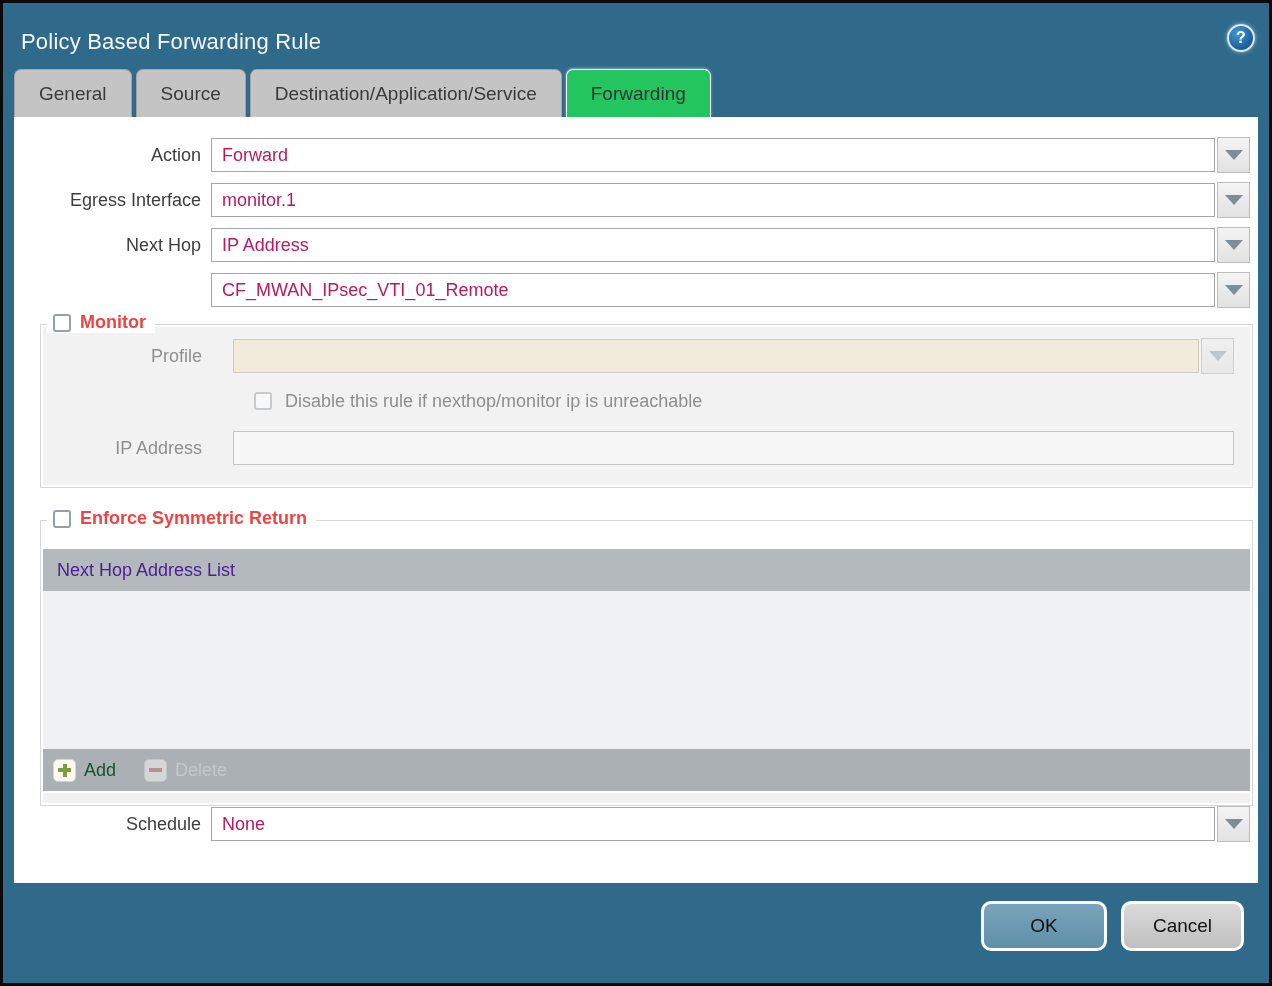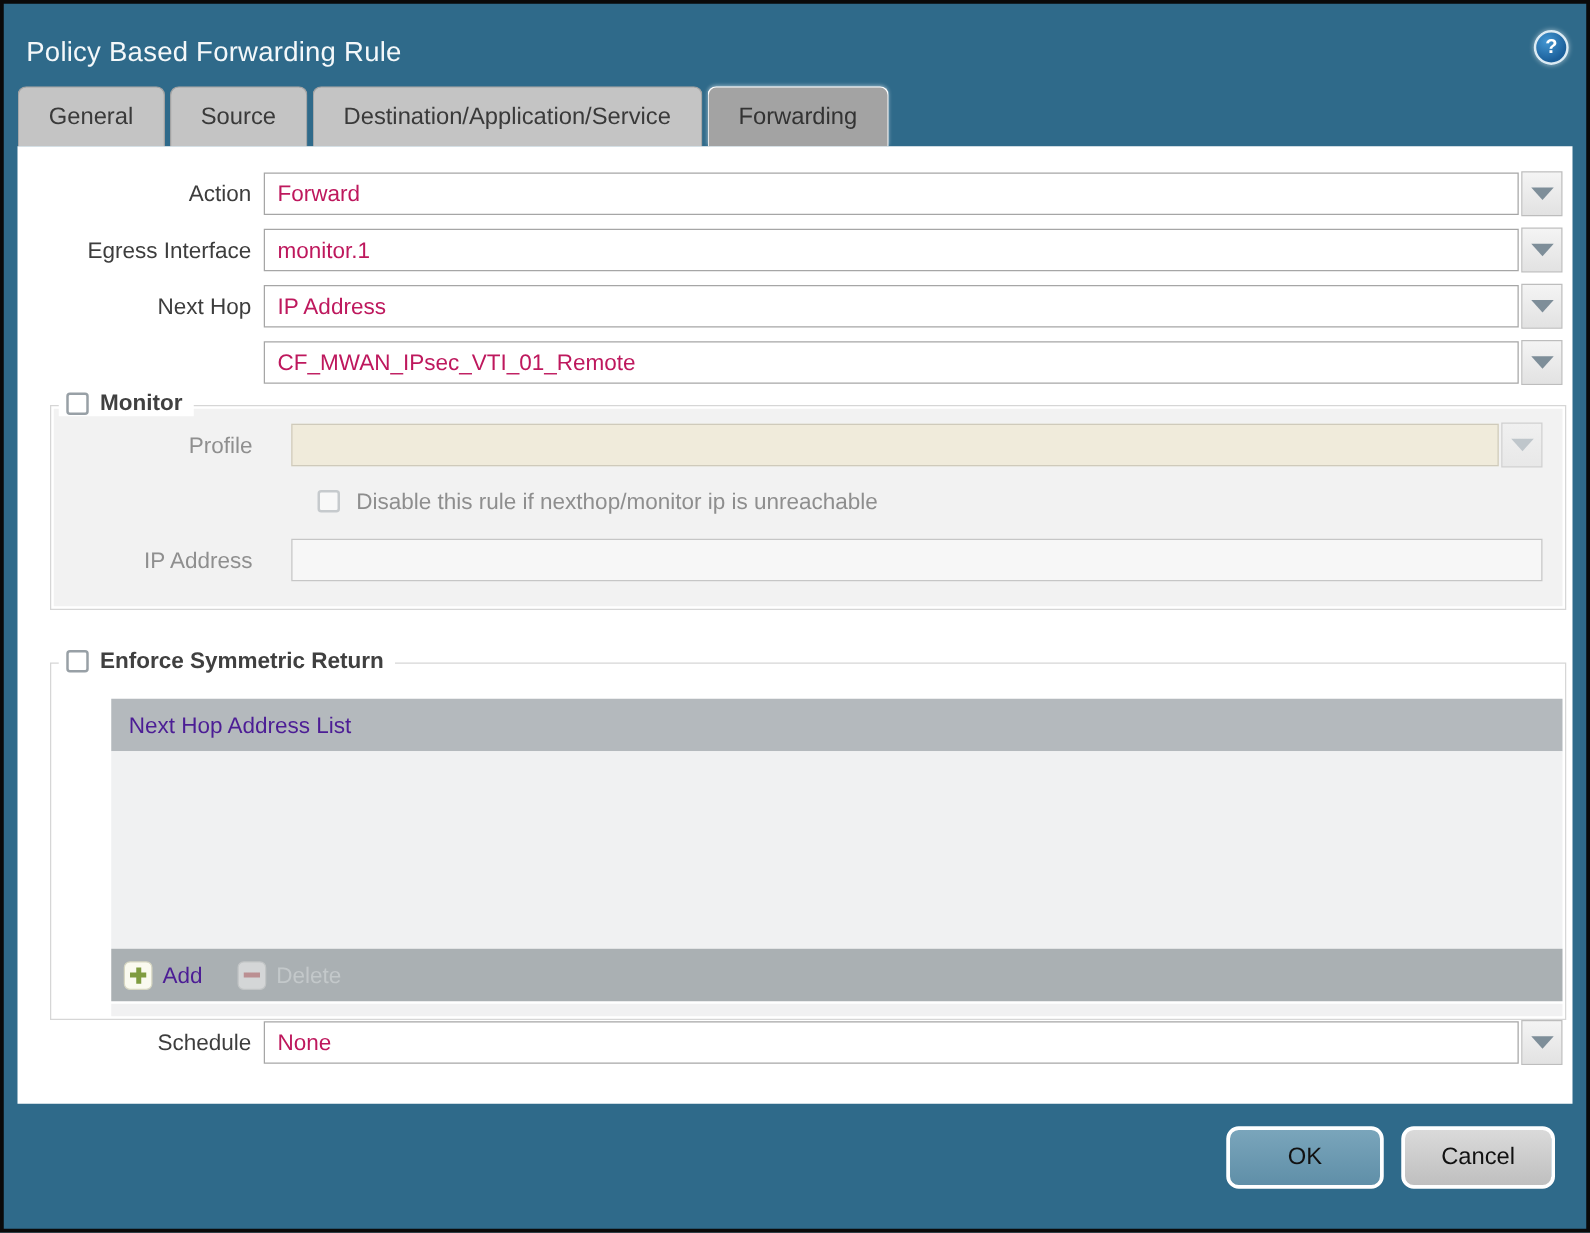--- a/index.html
+++ b/index.html
@@ -38,21 +38,21 @@
     display:flex; align-items:flex-end;
   }
   .tab {
     height:48px; display:flex; align-items:center;
     padding:0 24px; margin-right:4px;
     background:#c4c4c4; border:1px solid #a3a3a3; border-bottom:none;
     border-radius:7px 7px 0 0;
     font-size:19px; color:#3a3a3a; cursor:pointer; white-space:nowrap;margin-top:12px;
   }
   .tab.active {
-    background:#a3a3a3; border-color:#ffffff; color:#333;
+    background:#22c55e; border-color:#ffffff; color:#333;
     box-shadow:0 -1px 3px rgba(255,255,255,0.4);
   }
   
   .content {
     position:absolute; left:11px; top:114px;
     width:1244px; height:766px;
     background:#fff; padding:20px 0 0 0;
   }
   .row { display:flex; align-items:center; height:36px; margin:0 8px 9px 0; }
   .row .lbl {
@@ -80,21 +80,21 @@
   .ddbtn.disabled .arrow { border-top-color:#bfc6cb; }
   
   .group {
     position:relative; margin:16px 5px 0 26px;
     border:1px solid #d6d6d6;
   }
   .legend {
     position:absolute; top:-13px; left:6px;
     background:#fff; padding:0 9px 0 6px;
     display:flex; align-items:center; gap:9px;
-    font-size:18px; font-weight:bold; color:#404040; white-space:nowrap;
+    font-size:18px; font-weight:bold; color:#ef4444; white-space:nowrap;
   }
   .checkbox {
     width:18px; height:18px; flex:none;
     border:2px solid #98a0a6; border-radius:3px; background:#fff; cursor:pointer;
   }
   .checkbox.disabled { border-color:#c6cacd; background:#f8f8f8; cursor:default; }
   .panel {
     margin:2px; background:#f2f2f2; padding:11px 12px 10px 0;
   }
   .panel .row { margin-right:4px; }
@@ -114,21 +114,21 @@
     height:42px; background:#b4b9bd; display:flex; align-items:center;
     padding-left:14px; font-size:18px; color:#4c1d95;
   }
   .nh-rows { height:158px; background:#f0f1f2; }
   .nh-toolbar {
     height:42px; background:#aab0b3; display:flex; align-items:center;
     padding-left:10px; gap:28px;
   }
   .tool { display:flex; align-items:center; gap:8px; cursor:pointer; }
   .tool.disabled { cursor:default; }
-  .tool-label { font-size:18px; color:#4c1d95; }
+  .tool-label { font-size:18px; color:#14532d; }
   .tool.disabled .tool-label { color:#c3c8ca; }
   .icon-plus {
     width:23px; height:23px; border-radius:5px; flex:none;
     background:
       linear-gradient(#7f9c3f,#7f9c3f) center/13px 4px no-repeat,
       linear-gradient(#7f9c3f,#7f9c3f) center/4px 13px no-repeat,
       #fafaef;
     border:1px solid #d7d7c2;
   }
   .icon-minus {
@@ -233,21 +233,21 @@
         </div>
         <div class="row">
           <span class="lbl">IP Address</span>
           <div class="fieldwrap">
             <div class="field-disabled"></div>
           </div>
         </div>
       </div>
     </div>
 
-    <div class="group" style="margin-top:42px;padding-left:46px;">
+    <div class="group" style="margin-top:32px;">
       <div class="legend">
         <span class="checkbox"></span>
         <span>Enforce Symmetric Return</span>
       </div>
       <div class="esr-body">
         <div class="nh-header">Next Hop Address List</div>
         <div class="nh-rows"></div>
         <div class="nh-toolbar">
           <div class="tool">
             <span class="icon-plus"></span>

